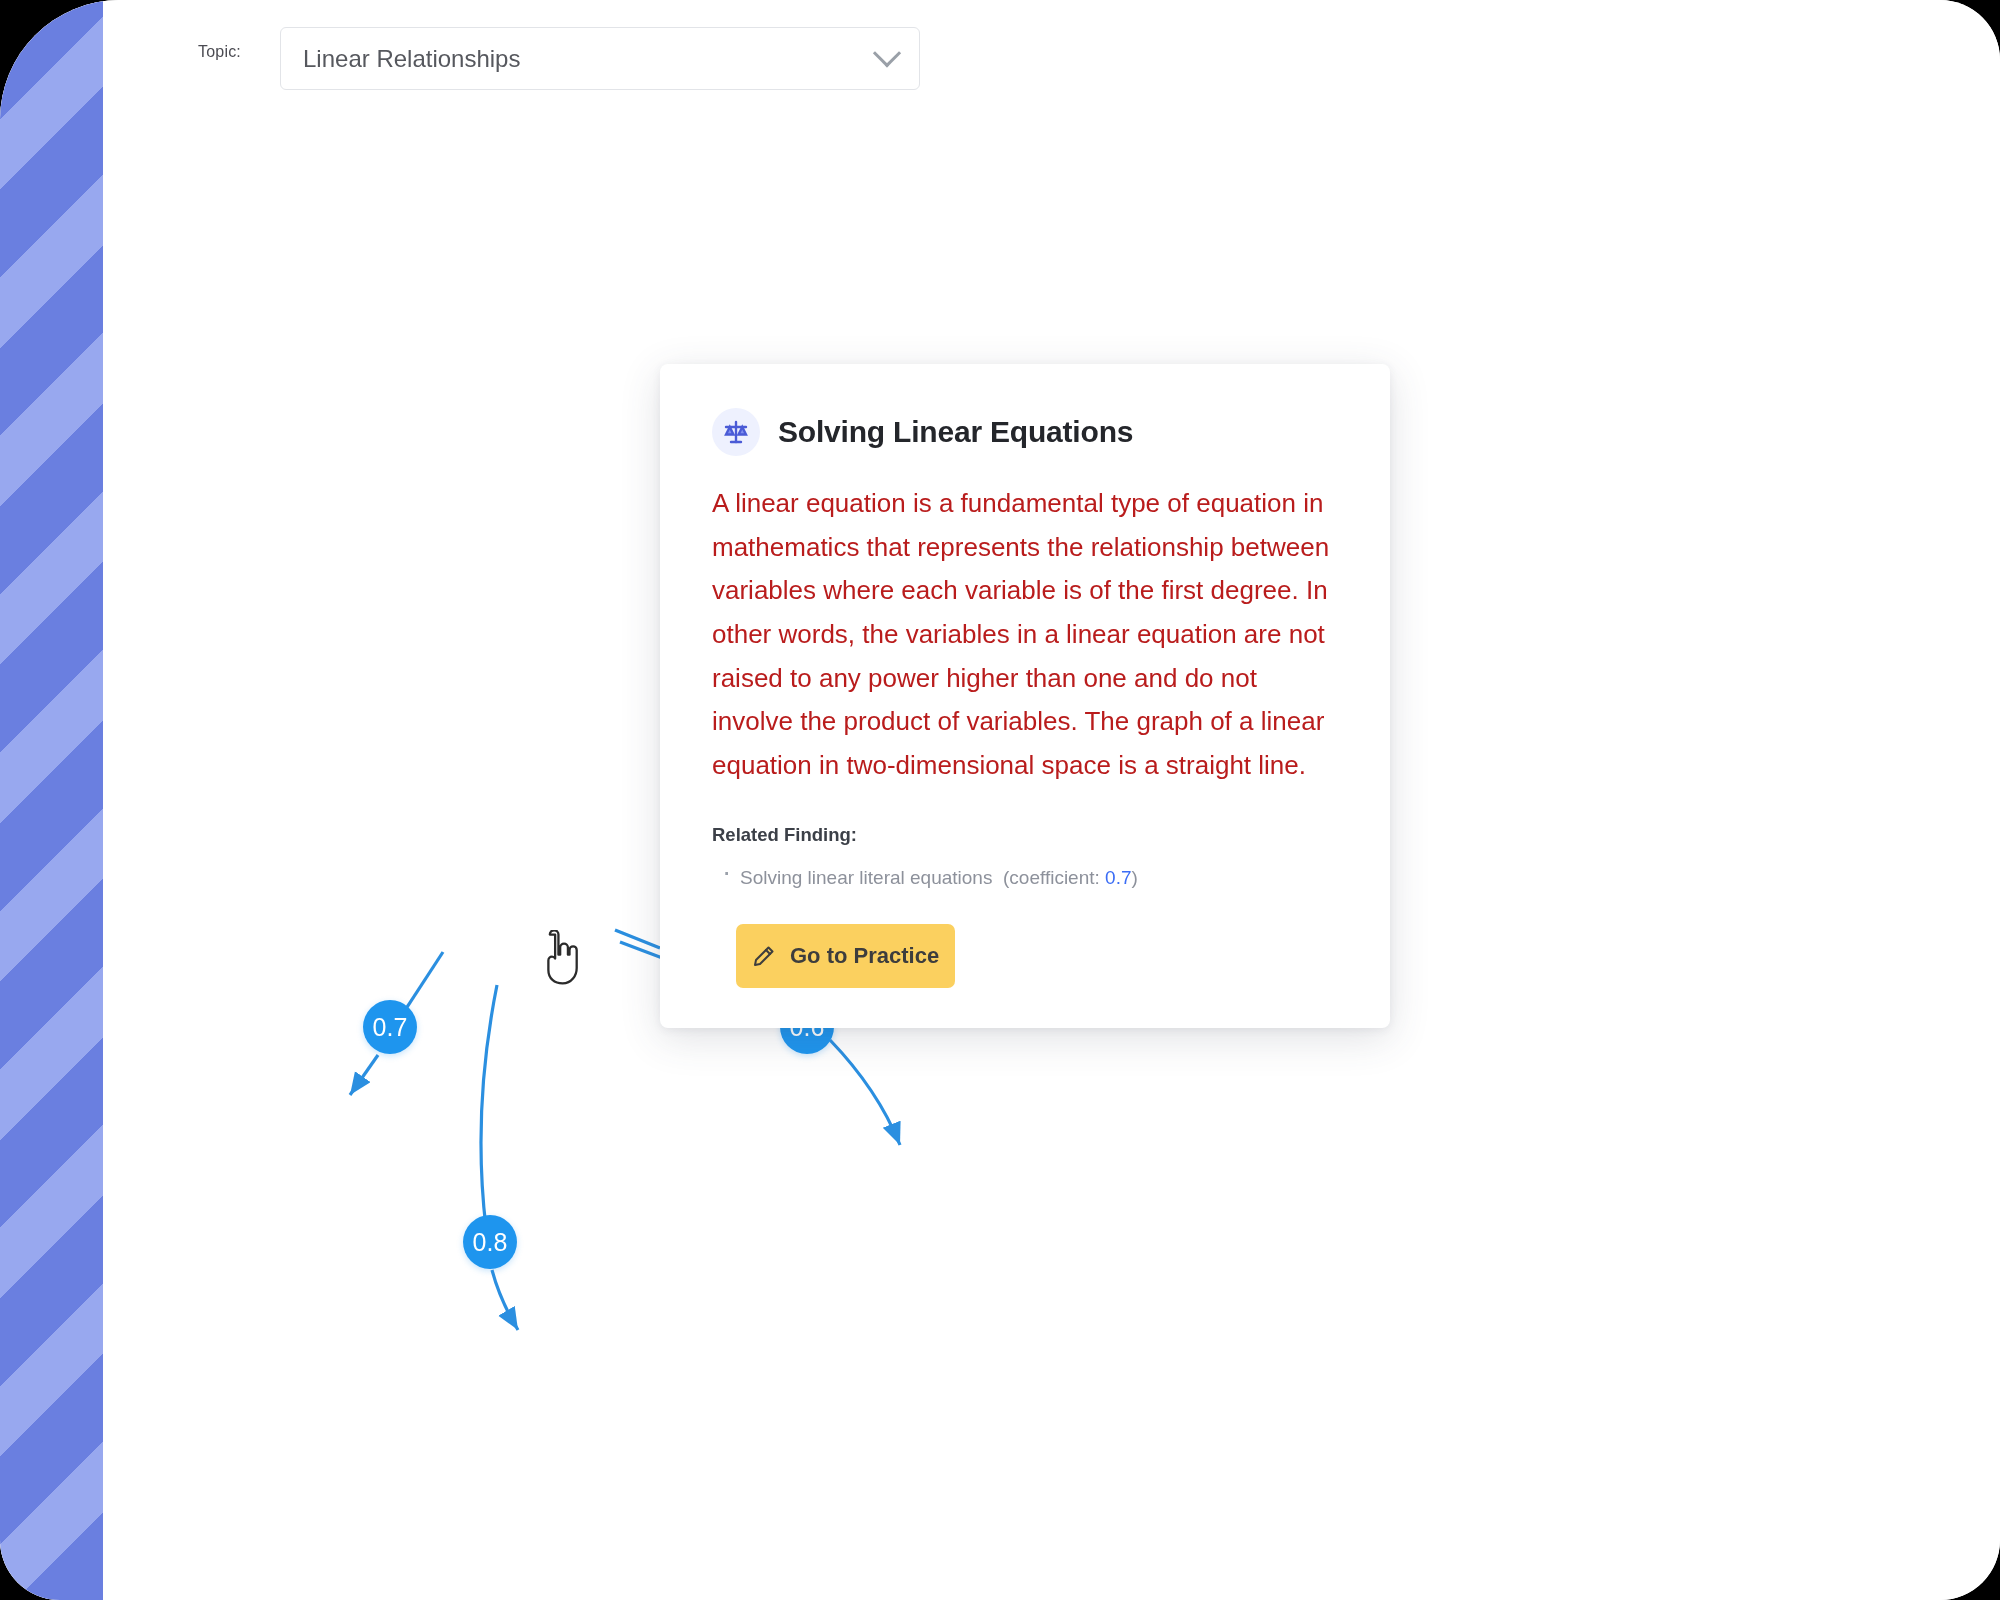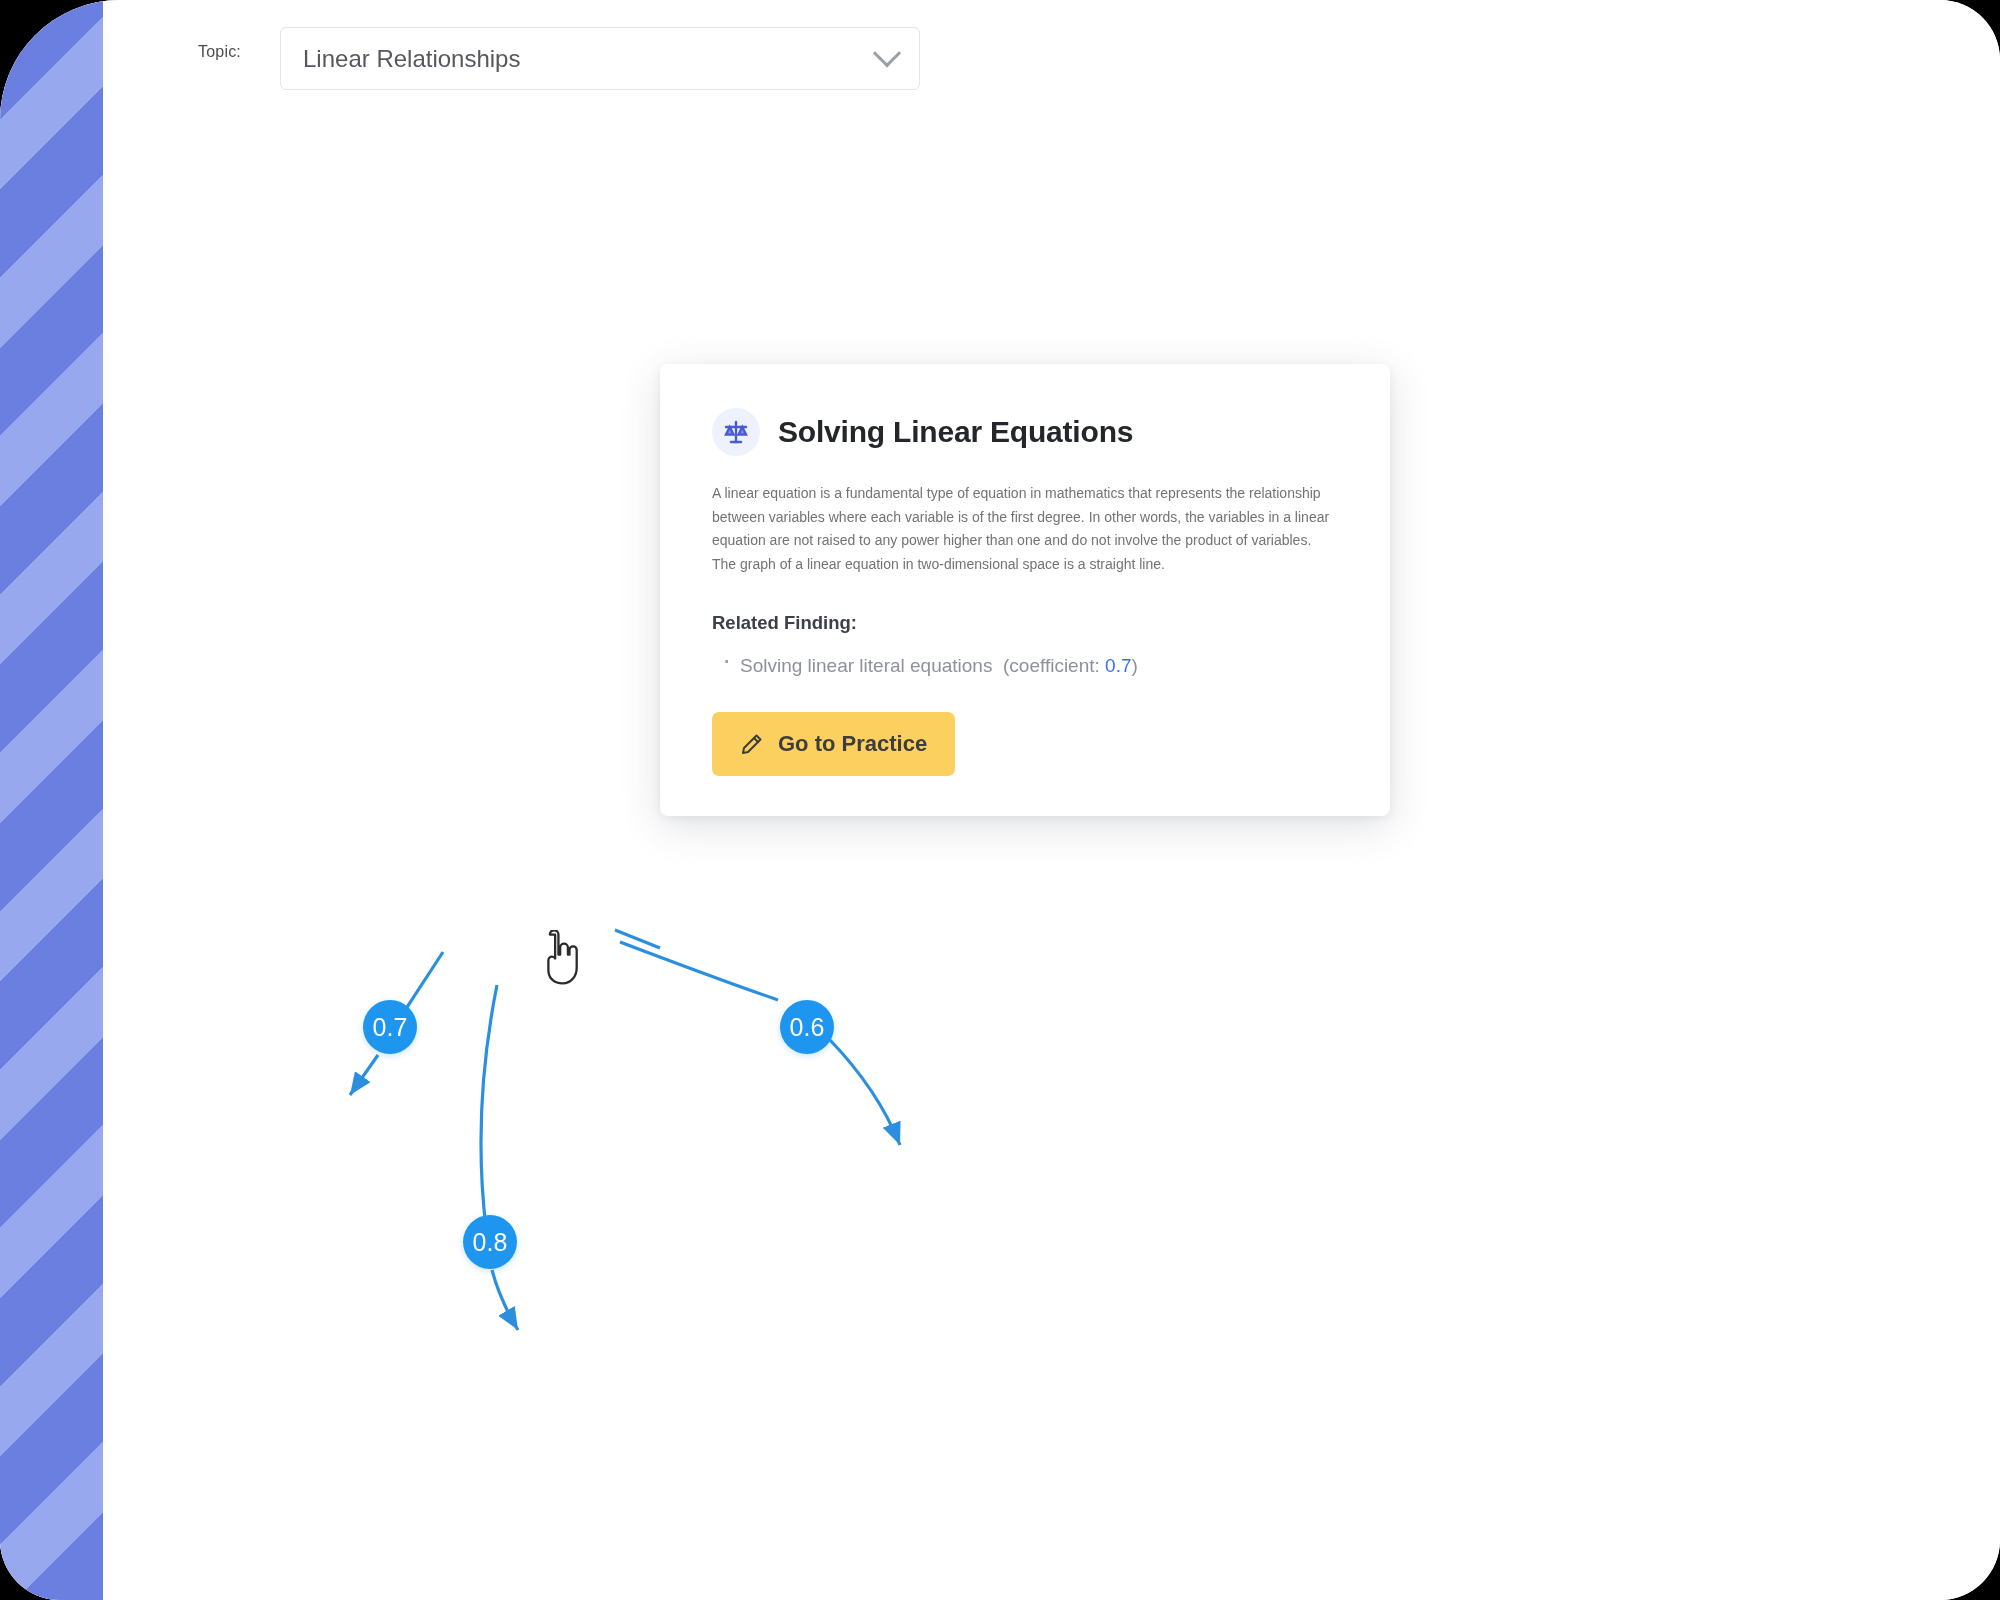--- a/index.html
+++ b/index.html
@@ -164,46 +164,47 @@
   }
   #card-head { display: flex; align-items: center; gap: 18px; margin-bottom: 26px; }
   #card-icon {
     width: 48px; height: 48px; border-radius: 50%;
     background: #eef1fe;
     display: flex; align-items: center; justify-content: center;
     flex: 0 0 auto;
   }
   #card-icon svg { width: 30px; height: 30px; display: block; }
   #card-title { font-size: 30px; font-weight: 700; color: #24262b; letter-spacing: -.2px; }
-  #card-desc { font-size: 14px; color: #737373; line-height: 1.68; }
+  #card-desc { font-size: 26px; color: #b91c1c; line-height: 1.68; }
   #related-title { margin-top: 36px; font-size: 18.5px; font-weight: 700; color: #3c4048; }
   #related-list { list-style: none; margin: 14px 0 0 0; padding: 0; }
   #related-list li {
     font-size: 19px; color: #8d919b;
     padding: 7px 0 7px 28px;
     position: relative;
   }
   #related-list li::before {
     content: "·";
     position: absolute; left: 10px; top: -2px;
     font-size: 28px; color: #9aa0aa; line-height: 1;
   }
   .coef { color: #3b6df5; }
   #practice-btn {
     margin-top: 28px;
     display: inline-flex; align-items: center; gap: 14px;
     background: #fbd05f;
     border: none;
     border-radius: 7px;
-    padding: 19px 28px;
+    padding: 19px 16px;
     font-size: 22px;
     font-weight: 700;
     color: #3d3d3d;
     cursor: pointer;
     font-family: "Liberation Sans", sans-serif;
+    margin-left: 24px;
   }
   #practice-btn svg { width: 24px; height: 24px; display: block; }
 
   
   #cursor { position: absolute; left: 534px; top: 930px; z-index: 40; width: 46px; height: 58px; }
 </style>
 </head>
 <body>
 
 <div id="root">

